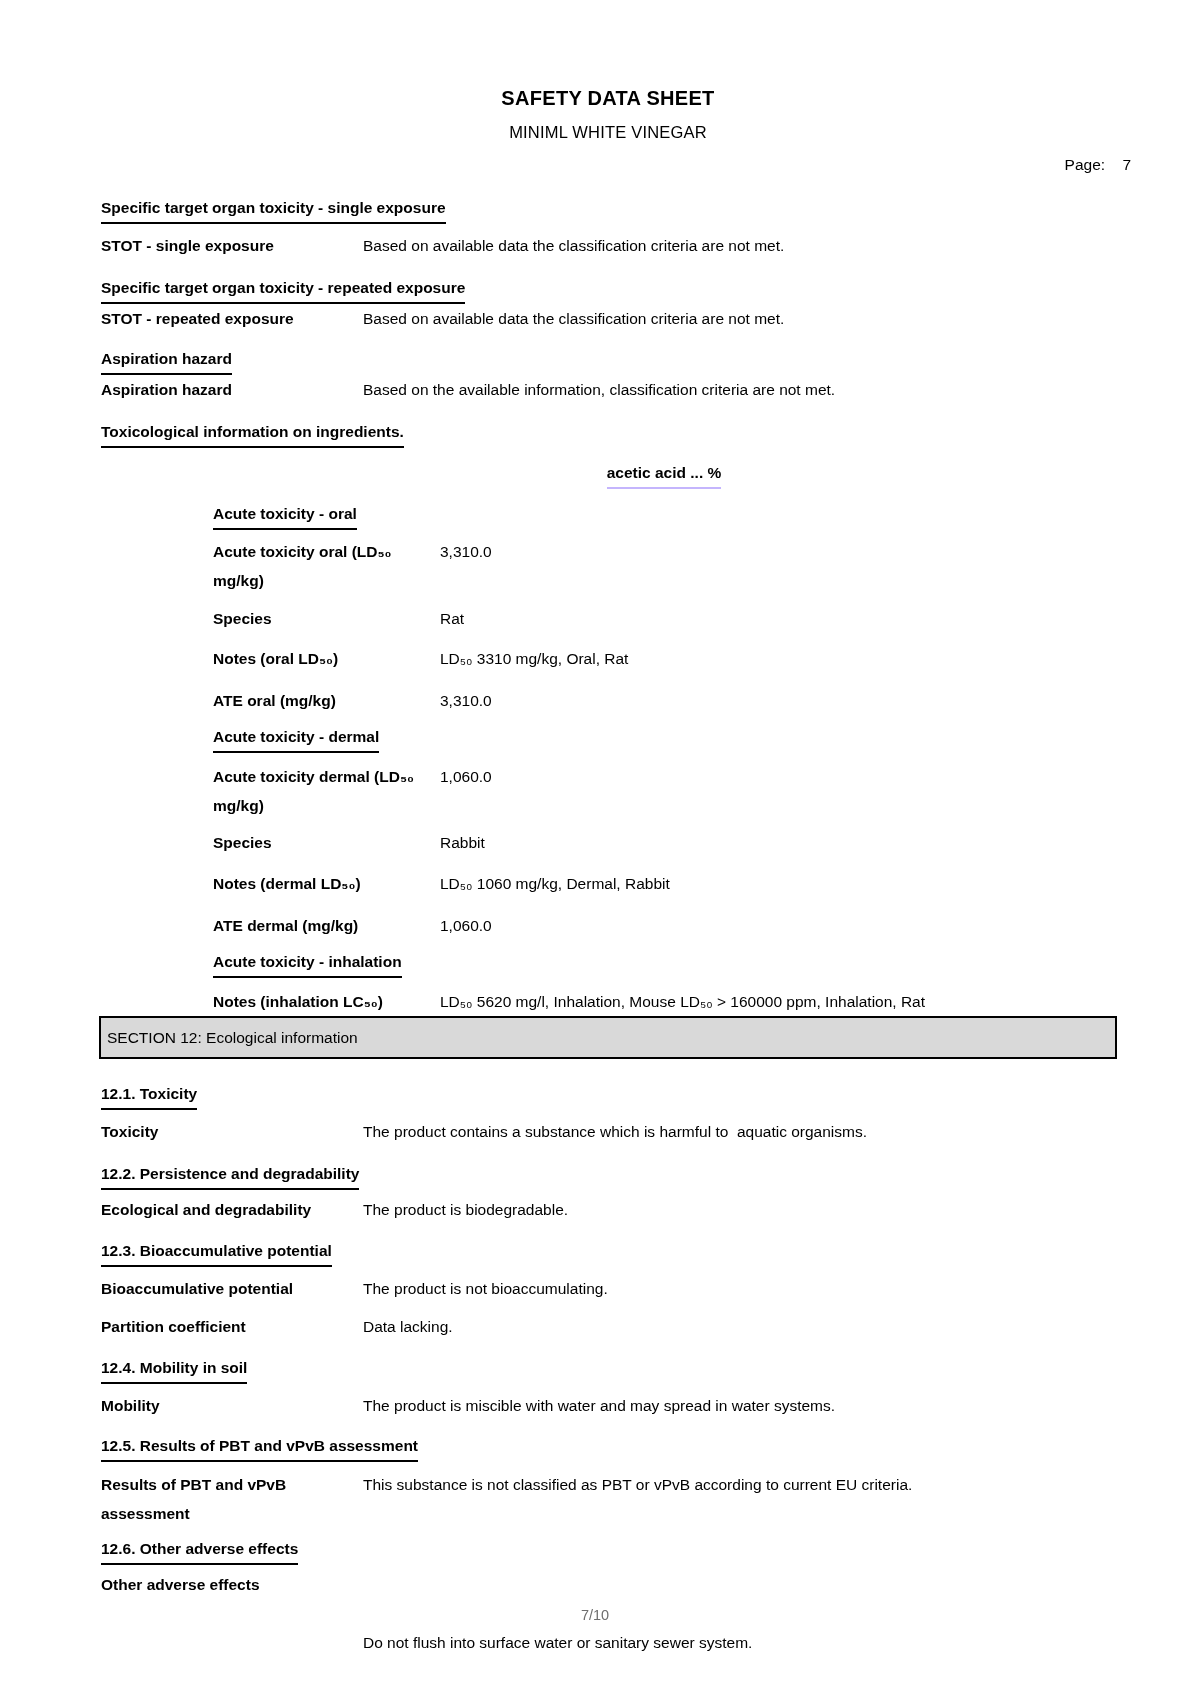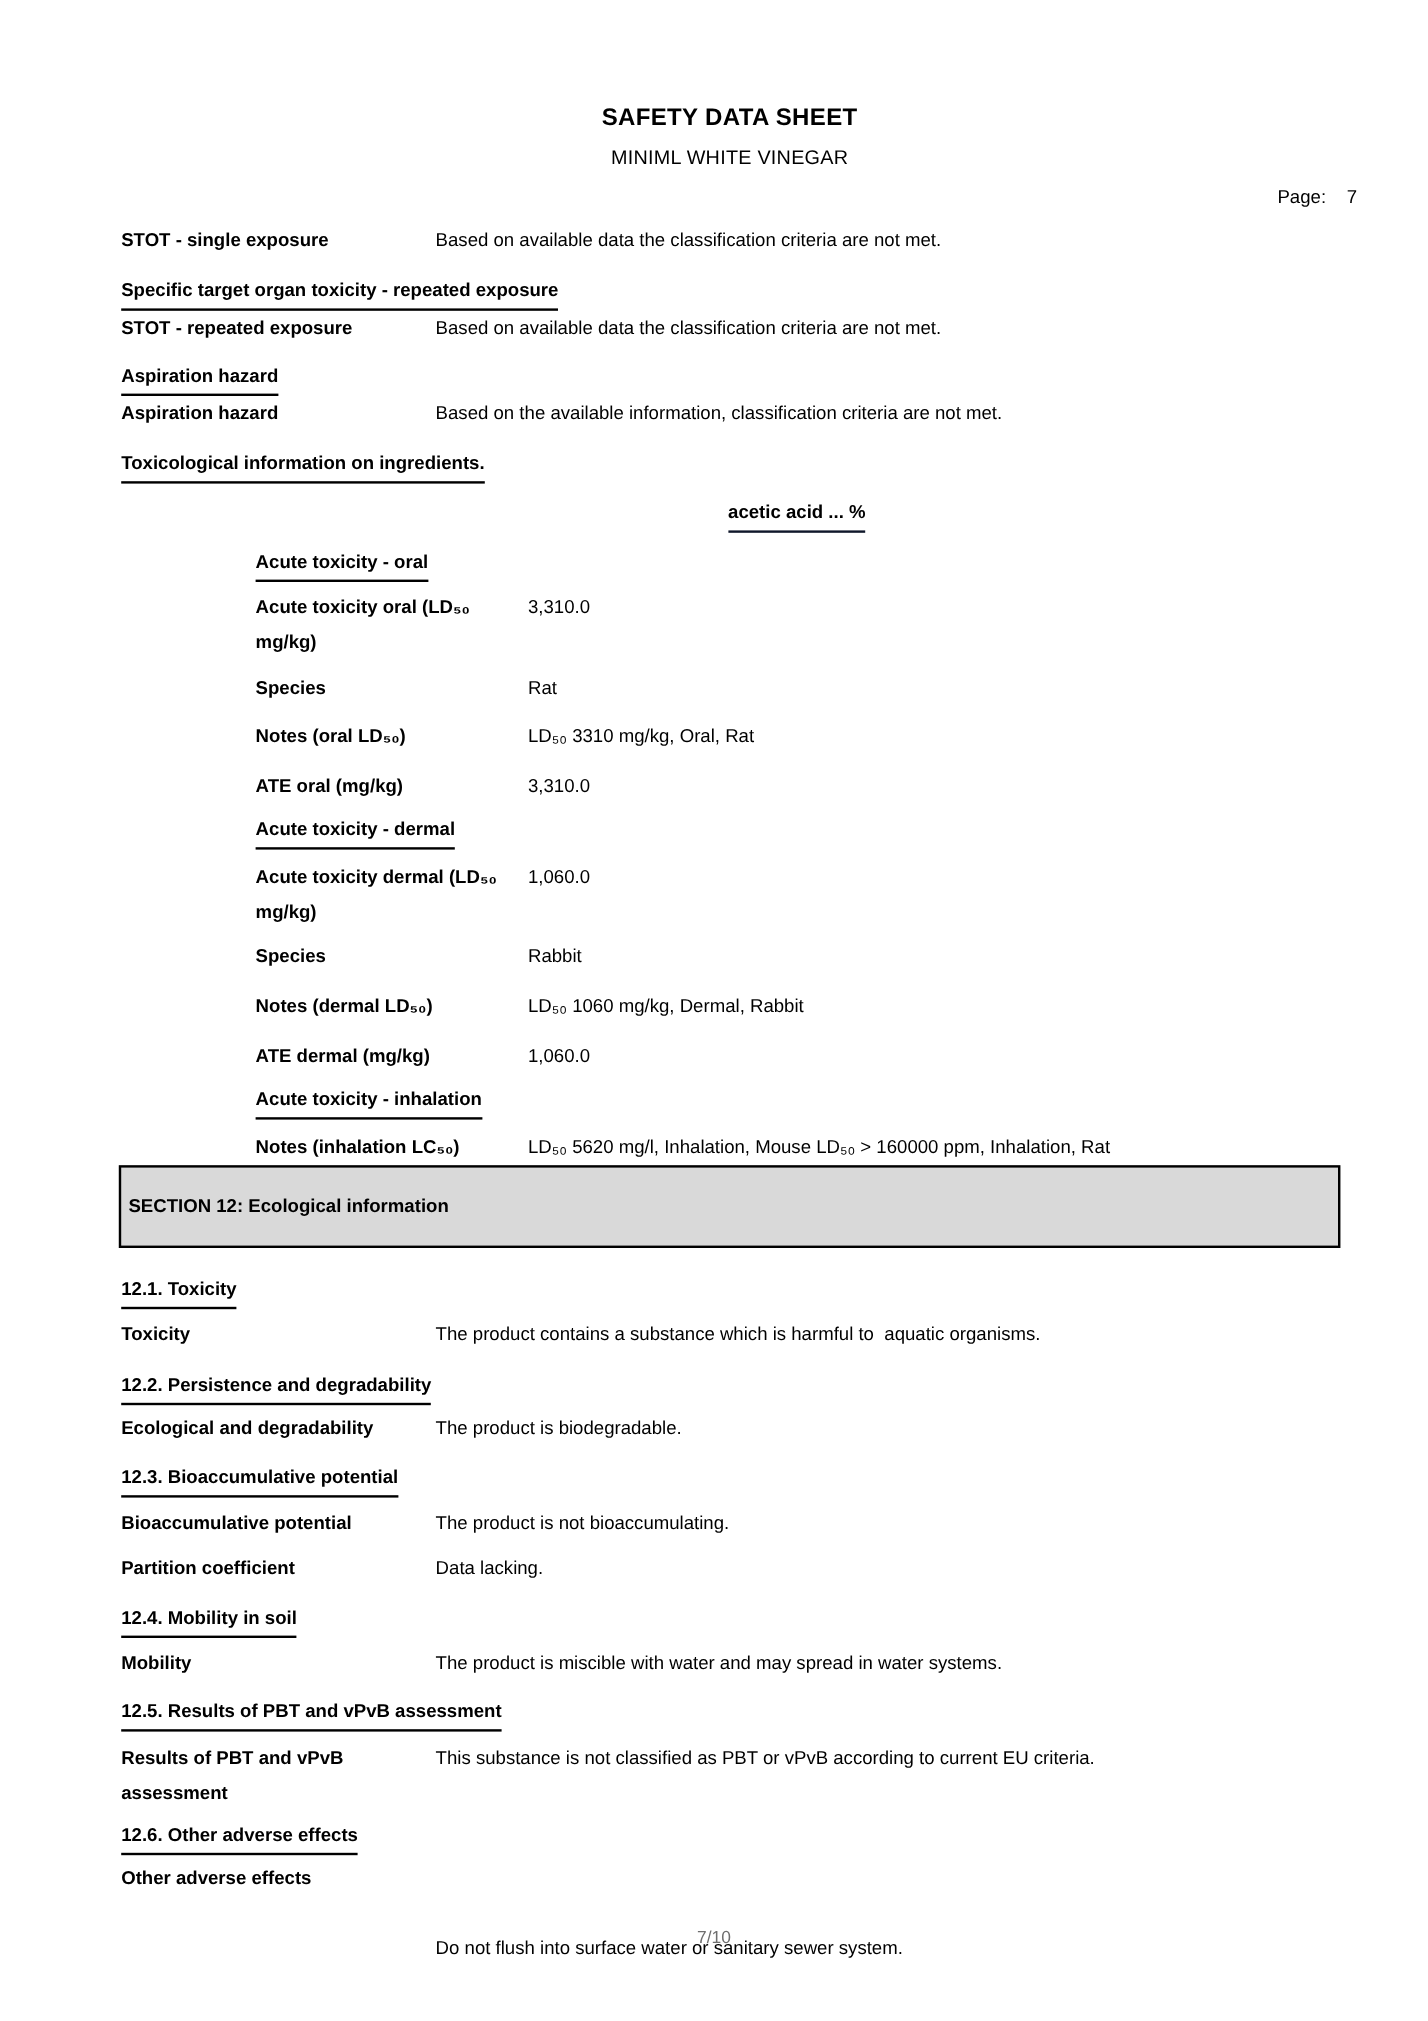--- a/index.html
+++ b/index.html
@@ -21,25 +21,25 @@
   .page-label { font-weight:normal;padding-left:16px; }
   .page-number { display:inline-block; margin-left:13px; }
   .heading { font-weight:bold; line-height:29px; }
   .heading .u { display:inline-block; border-bottom:2px solid #000; padding-bottom:0px; }
   .row { display:flex; line-height:29px; }
   .row-label { width:262px; flex:none; font-weight:bold; padding-right:10px; }
   .row-value { flex:1; white-space:pre-wrap; }
   .ing { margin-left:112px; }
   .ing .row-label { width:227px; }
   .ing-name { text-align:center; font-weight:bold; line-height:29px; }
-  .ing-name .u { display:inline-block; border-bottom:2px solid #0f172a; }
+  .ing-name .u { display:inline-block; border-bottom:2px solid #c4b5fd; }
   .section-bar {
     margin-left:-2px; width:calc(100% + 4px);
     background:#d9d9d9; border:2px solid #000;
-    font-weight:bold; line-height:29px; padding:18px 6px;
+    font-weight:normal; line-height:29px; padding:5px 6px;
   }
   .footer {
     position:absolute; left:75px; width:1014px; top:1601px;
     text-align:center; color:#6e6e6e; font-size:14.5px; line-height:29px;
   }
   
   .g0{margin-top:0} .g5{margin-top:5px} .g6{margin-top:6px} .g7{margin-top:7px}
   .g8{margin-top:8px} .g9{margin-top:9px} .g10{margin-top:10px} .g11{margin-top:11px}
   .g12{margin-top:12px} .g13{margin-top:13px} .g14{margin-top:14px} .g20{margin-top:20px}
 </style>
@@ -48,20 +48,21 @@
 
 <div class="page">
 
   <div class="doc-title line">SAFETY DATA SHEET</div>
   <div class="doc-subtitle line">MINIML WHITE VINEGAR</div>
   <div class="page-line">
     <span class="page-label">Page:</span>
     <span class="page-number">7</span>
   </div>
 
+  <div class="heading g14"><span class="u">Specific target organ toxicity - single exposure</span></div>
   <div class="row g7">
     <div class="row-label">STOT - single exposure</div>
     <div class="row-value">Based on available data the classification criteria are not met.</div>
   </div>
 
   <div class="heading g13"><span class="u">Specific target organ toxicity - repeated exposure</span></div>
   <div class="row g0">
     <div class="row-label">STOT - repeated exposure</div>
     <div class="row-value">Based on available data the classification criteria are not met.</div>
   </div>

